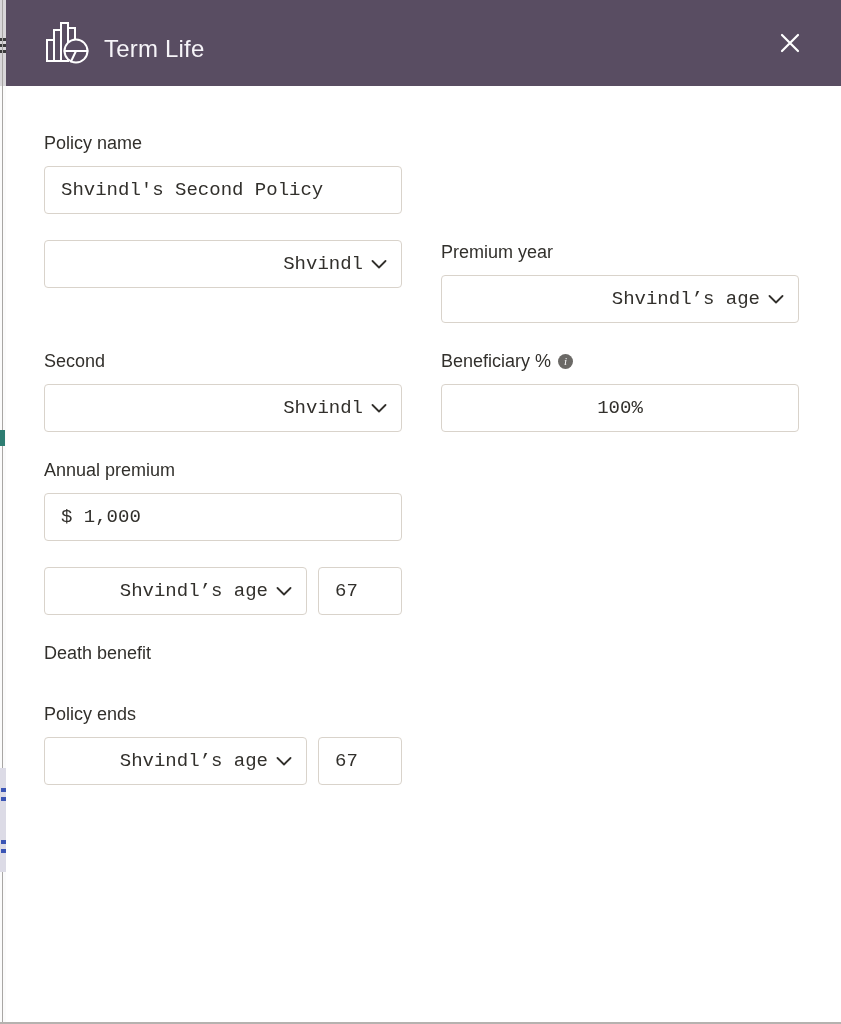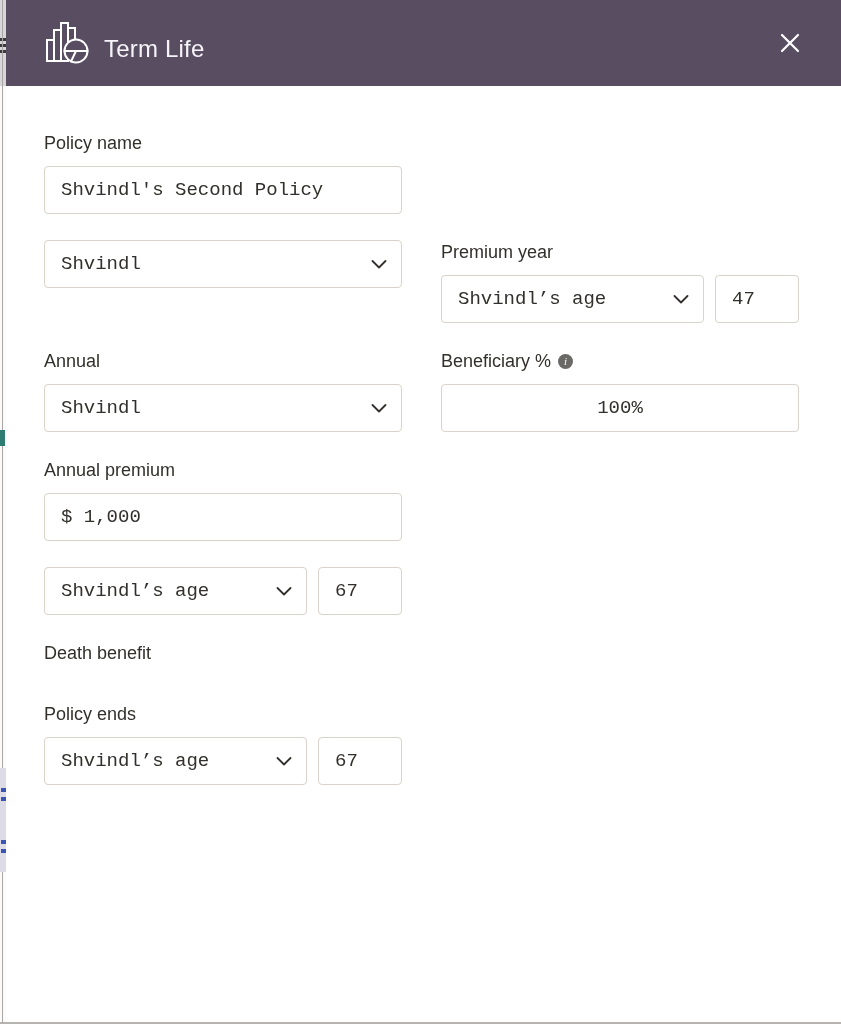--- a/index.html
+++ b/index.html
@@ -116,21 +116,21 @@
   }
   input.control {
     width: 100%;
     padding: 0 16px;
     outline: none;
   }
   input.control.right { text-align: center; }
   .select {
     display: flex;
     align-items: center;
-    justify-content: space-between;
+    justify-content: flex-end;
     padding: 0 14px 0 16px;
     cursor: pointer;
     width: 100%;
   }
   .select .chev { flex: 0 0 auto; margin-left: 8px; }
   .inline-pair { display: flex; gap: 11px; }
   .inline-pair .grow { flex: 1 1 auto; }
   .inline-pair .num { width: 84px; flex: 0 0 auto; }
   .w-full { width: 358px; }
 </style>
@@ -193,26 +193,25 @@
 
         <div class="field col2">
           <div class="field-label">Premium year</div>
           <div class="inline-pair">
             <div class="control select grow">
               <span>Shvindl’s age</span>
               <svg class="chev" width="16" height="9" viewBox="0 0 16 9">
                 <path d="M1.5 1 L8 7.5 L14.5 1" stroke="#32302c" stroke-width="1.8" fill="none" stroke-linecap="round" stroke-linejoin="round"></path>
               </svg>
             </div>
-            <input class="control num" type="text" value="47" style="">
-          </div>
-        </div>
-
-        <div class="field col1">
-          <div class="field-label">Annual</div>
+          </div>
+        </div>
+
+        <div class="field col1">
+          <div class="field-label">Second</div>
           <div class="control select w-full">
             <span>Shvindl</span>
             <svg class="chev" width="16" height="9" viewBox="0 0 16 9">
               <path d="M1.5 1 L8 7.5 L14.5 1" stroke="#32302c" stroke-width="1.8" fill="none" stroke-linecap="round" stroke-linejoin="round"></path>
             </svg>
           </div>
         </div>
 
         <div class="field col2">
           <div class="field-label">

